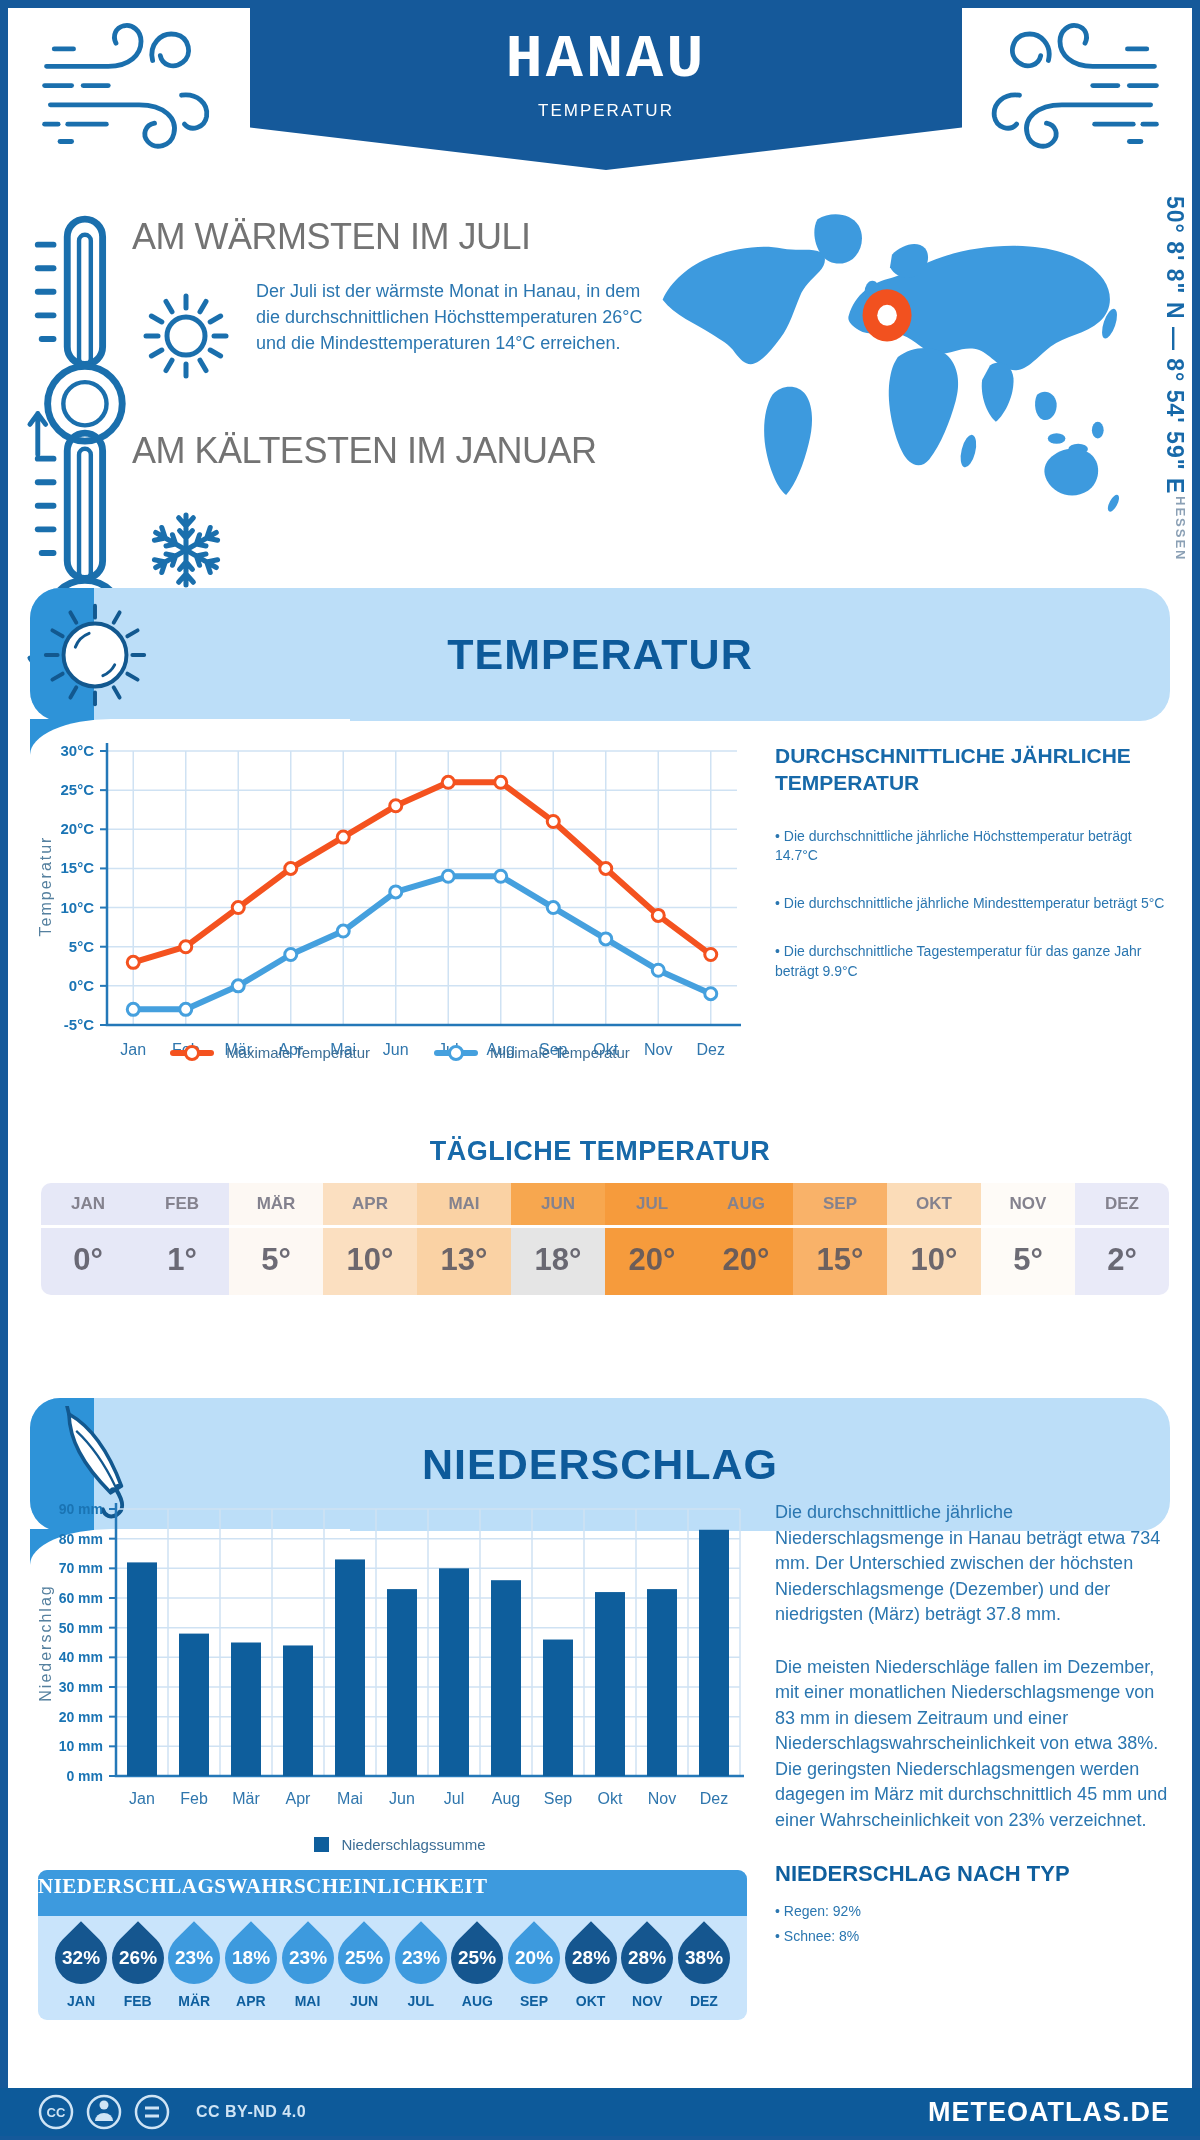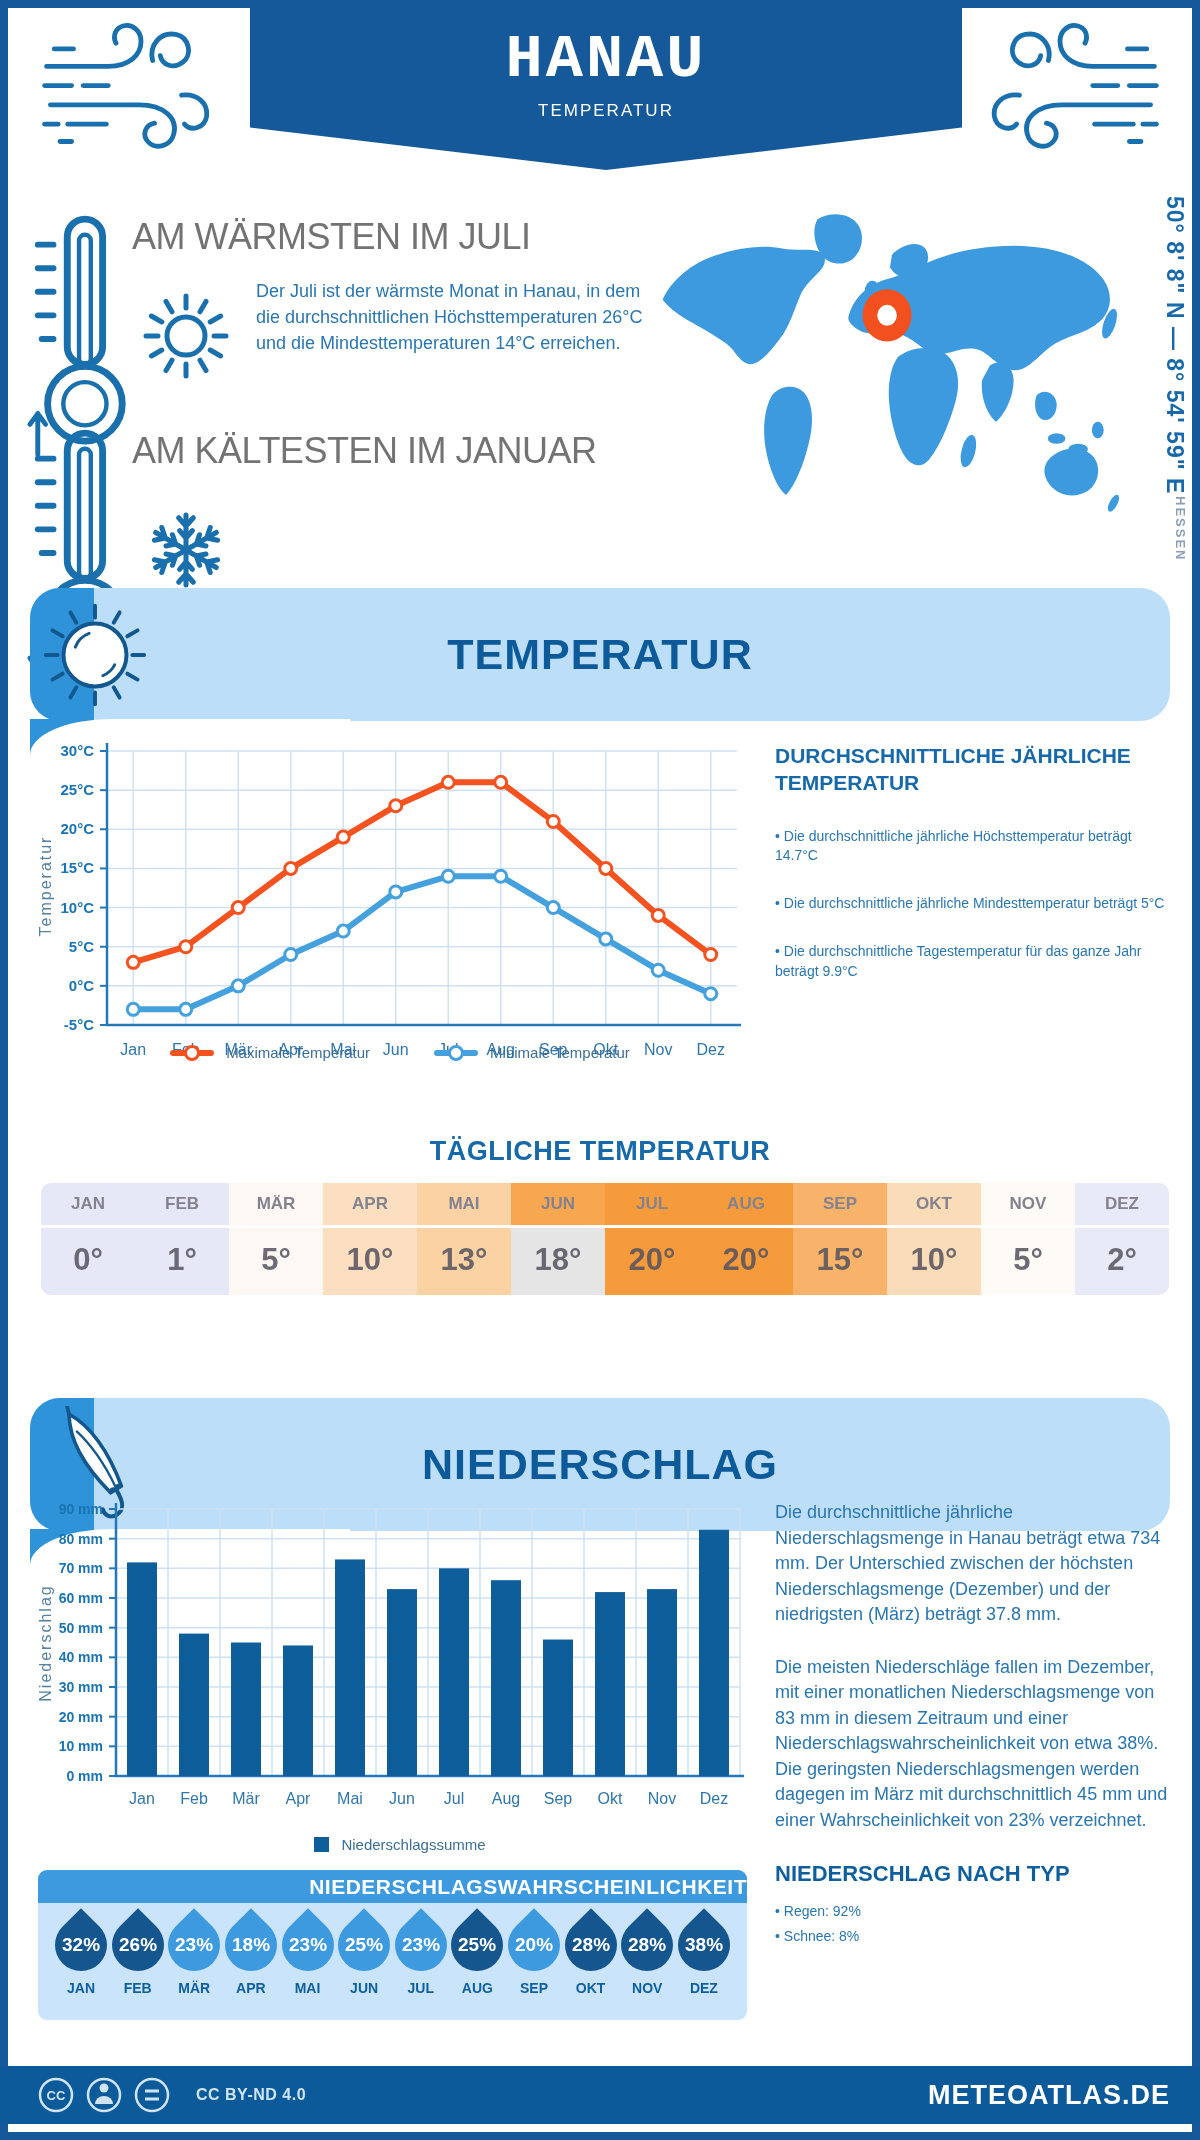--- a/index.html
+++ b/index.html
@@ -66,30 +66,30 @@
   .tcell-head{height:42px;line-height:42px;text-align:center;font-size:17px;font-weight:700;color:#84828e;
     border-bottom:3px solid #fff;}
   .tcell-val{height:67px;line-height:64px;text-align:center;font-size:31px;font-weight:700;color:rgba(84,82,94,0.85);}
   .tcol:first-child .tcell-head{border-top-left-radius:10px;}
   .tcol:first-child .tcell-val{border-bottom-left-radius:10px;}
   .tcol:last-child .tcell-head{border-top-right-radius:10px;}
   .tcol:last-child .tcell-val{border-bottom-right-radius:10px;}
 
   
   .prob-box{position:absolute;left:38px;top:1870px;width:709px;height:150px;background:#c9e4fb;border-radius:9px;}
-  .prob-header{height:33px;line-height:33px;background:#3d9ade;border-radius:9px 9px 0 0;text-align:right;
-    color:#fff;font-size:21px;font-weight:700;letter-spacing:0.5px;}
+  .prob-header{height:46px;line-height:33px;background:#3d9ade;border-radius:9px 9px 0 0;text-align:left;
+    color:#fff;font-size:21px;font-weight:700;letter-spacing:0.5px;font-family:Liberation Serif, serif;}
   .prob-row{display:flex;justify-content:space-between;padding:16px 16px 0 16px;}
   .prob-item{display:flex;flex-direction:column;align-items:center;width:54px;}
   .drop{width:52px;height:52px;border-radius:0 50% 50% 50%;transform:rotate(45deg);display:flex;align-items:center;justify-content:center;}
   .drop span{transform:rotate(-45deg);color:#fff;font-size:19px;font-weight:700;}
   .drop-label{margin-top:9px;font-size:14px;font-weight:700;color:#0f5f9e;}
 
   
-  .footer{position:absolute;left:0;right:0;bottom:16px;height:58px;background:#0d5a9a;z-index:60;
+  .footer{position:absolute;left:0;right:0;bottom:4px;height:48px;background:#0d5a9a;z-index:60;
     display:flex;align-items:center;padding:0 30px 0 34px;box-sizing:border-box;}
   .license{margin-left:12px;font-size:16px;font-weight:700;color:#cfe4f5;letter-spacing:0.5px;}
   .footer .spacer{flex:1;}
   .site{font-size:27px;font-weight:700;color:#fff;letter-spacing:1px;}
 </style>
 </head>
 <body>
 
 <div class="page">
 

